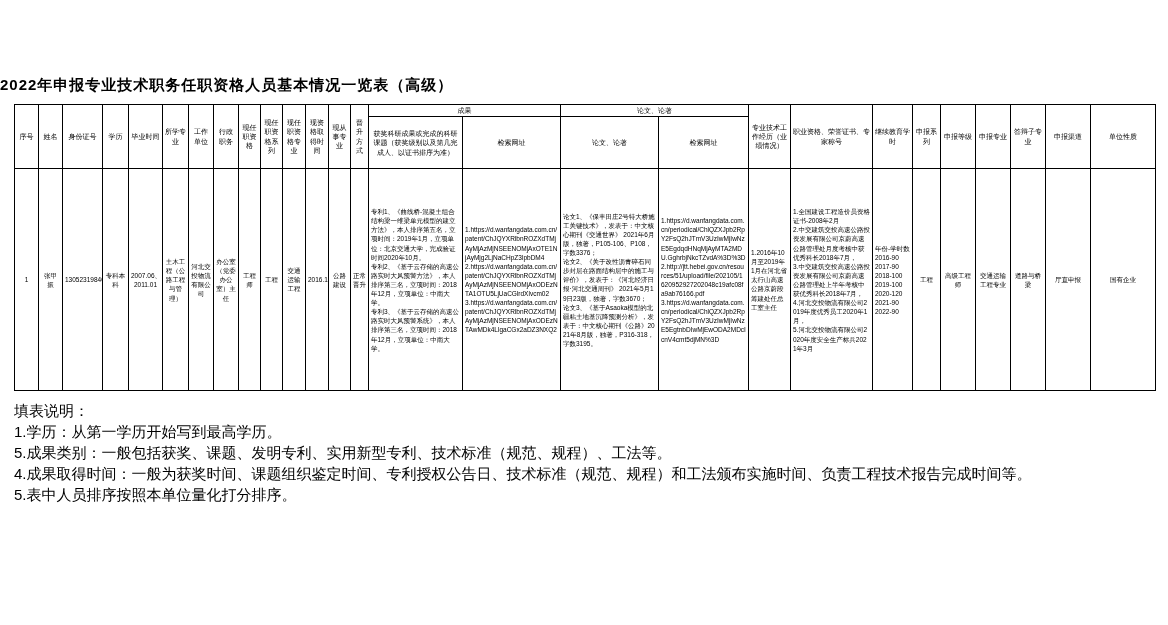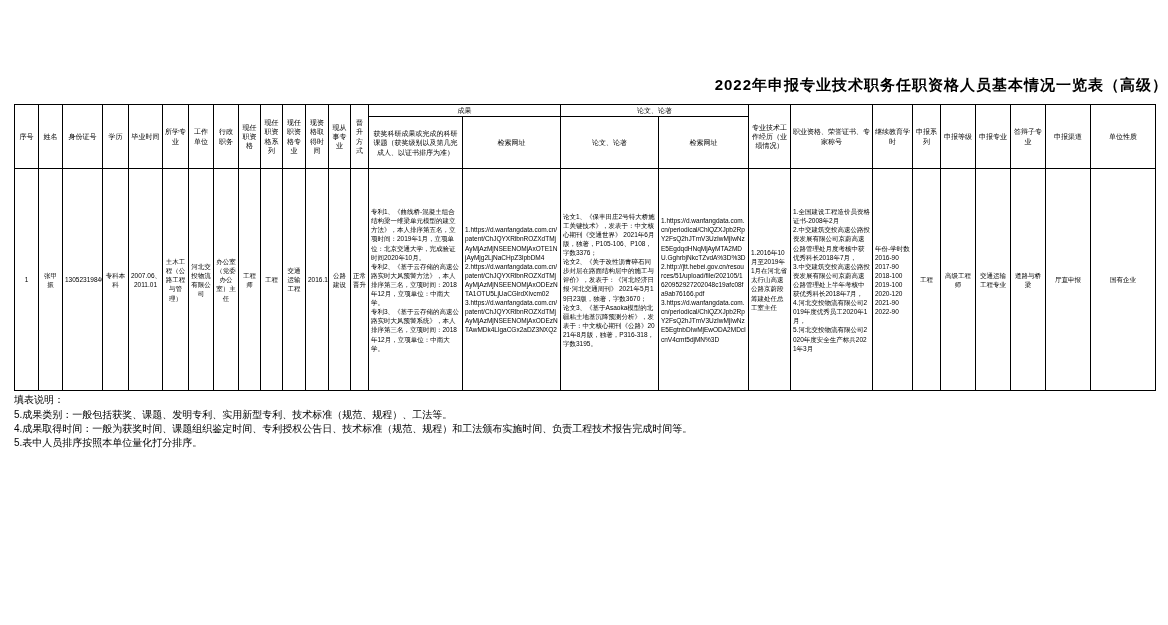--- a/index.html
+++ b/index.html
@@ -10,21 +10,21 @@
     height: 625px;
     background: #ffffff;
     font-family: "Liberation Sans", sans-serif;
     color: #000;
     overflow: hidden;
   }
   .page-title {
     margin: 0;
     padding-top: 76px;
     padding-bottom: 9px;
-    text-align: right;
+    text-align: left;
     font-size: 15px;
     font-weight: bold;
     color: #000;
     letter-spacing: 1px;
   }
   table.main {
     border-collapse: collapse;
     table-layout: fixed;
     width: 1141px;
     margin-left: 14px;
@@ -48,22 +48,22 @@
     font-size: 6.5px;
     line-height: 1.4;
     text-align: center;
   }
   table.main td.left {
     text-align: left;
     white-space: pre-line;
     word-break: break-all;
   }
   .notes {
-    margin: 2px 0 0 14px;
-    font-size: 10px;
+    margin: 10px 0 0 14px;
+    font-size: 15px;
     line-height: 1.32;
     color: #000;
   }
   .notes .note-line { margin: 0; padding: 0 0 1px 0; }
 </style>
 </head>
 <body>
 
 <div class="page">
 
@@ -181,18 +181,19 @@
         <td>交通运输工程专业</td>
         <td>道路与桥梁</td>
         <td>厅直申报</td>
         <td>国有企业</td>
       </tr>
     </tbody>
   </table>
 
   <div class="notes">
     <p class="note-line">填表说明：</p>
+    <p class="note-line">1.学历：从第一学历开始写到最高学历。</p>
     <p class="note-line">5.成果类别：一般包括获奖、课题、发明专利、实用新型专利、技术标准（规范、规程）、工法等。</p>
     <p class="note-line">4.成果取得时间：一般为获奖时间、课题组织鉴定时间、专利授权公告日、技术标准（规范、规程）和工法颁布实施时间、负责工程技术报告完成时间等。</p>
     <p class="note-line">5.表中人员排序按照本单位量化打分排序。</p>
   </div>
 
 </div>
 
 </body></html>

